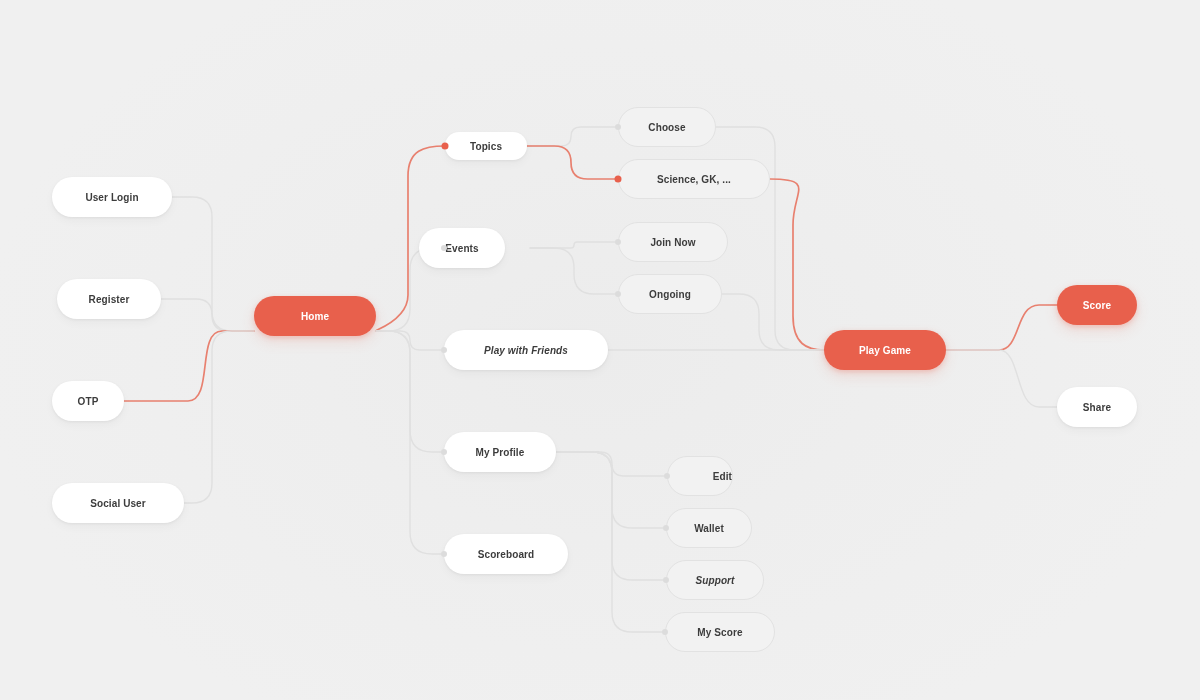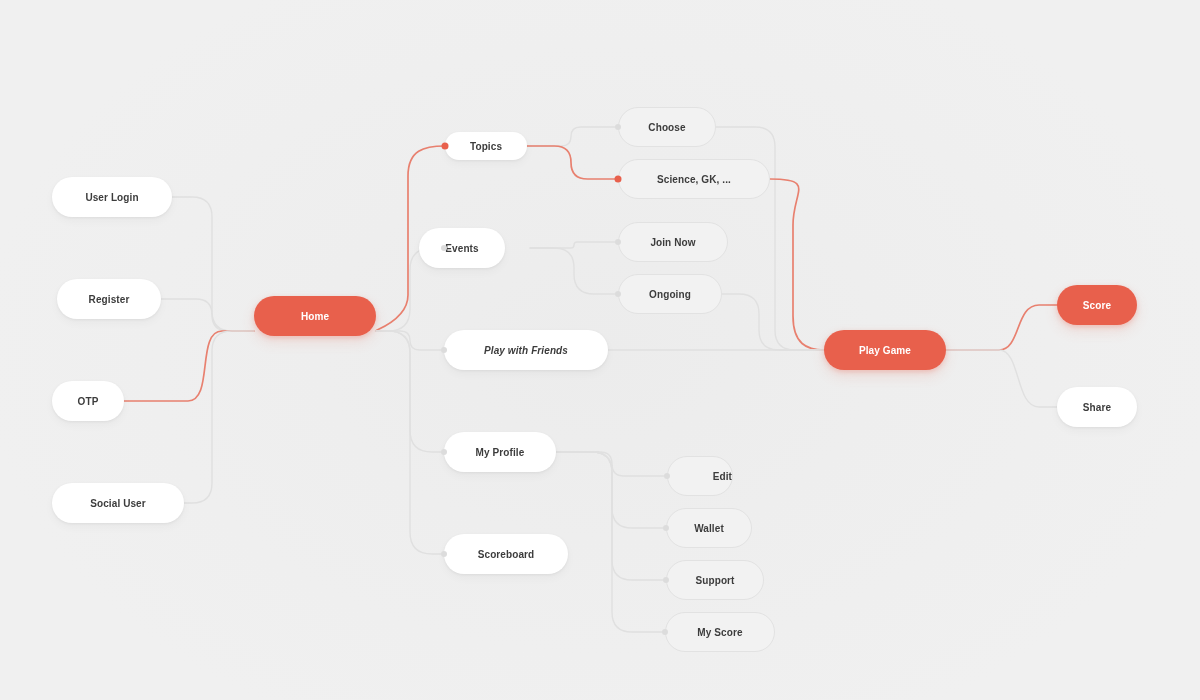--- a/index.html
+++ b/index.html
@@ -133,21 +133,21 @@
       </div>
       <div class="node ghost" style="left: 670px; top: 294px; width: 104px; height: 40px;">
         <span>Ongoing</span>
       </div>
       <div class="node ghost" style="left: 700px; top: 476px; width: 66px; height: 40px; justify-content: flex-end;">
         <span>Edit</span>
       </div>
       <div class="node ghost" style="left: 709px; top: 528px; width: 86px; height: 40px;">
         <span>Wallet</span>
       </div>
-      <div class="node ghost" style="left: 715px; top: 580px; width: 98px; height: 40px;">
+      <div class="node ghost" style="left: 715px; top: 580px; width: 98px; height: 40px; font-style: italic;">
         <span>Support</span>
       </div>
       <div class="node ghost" style="left: 720px; top: 632px; width: 110px; height: 40px; text-align: center;">
         <span>My Score</span>
       </div>
       <div class="node accent" style="left: 885px; top: 350px; width: 122px; height: 40px;">
         <span>Play Game</span>
       </div>
       <div class="node accent" style="left: 1097px; top: 305px; width: 80px; height: 40px;">
         <span>Score</span>

